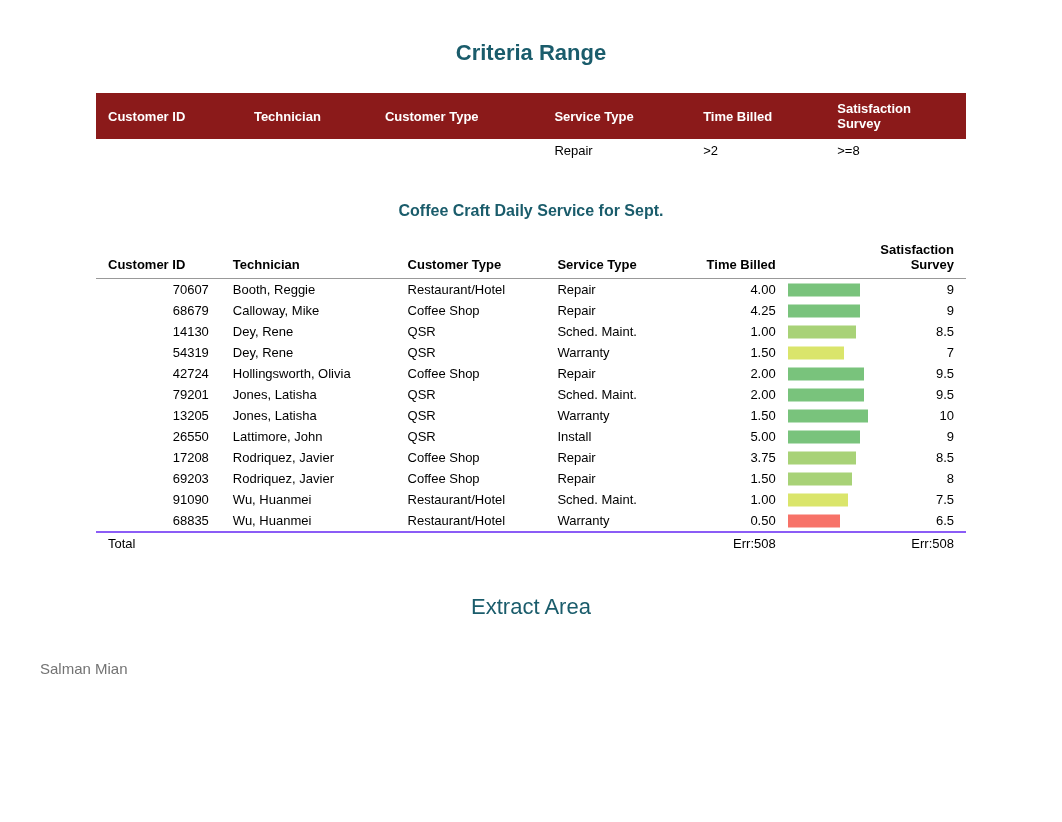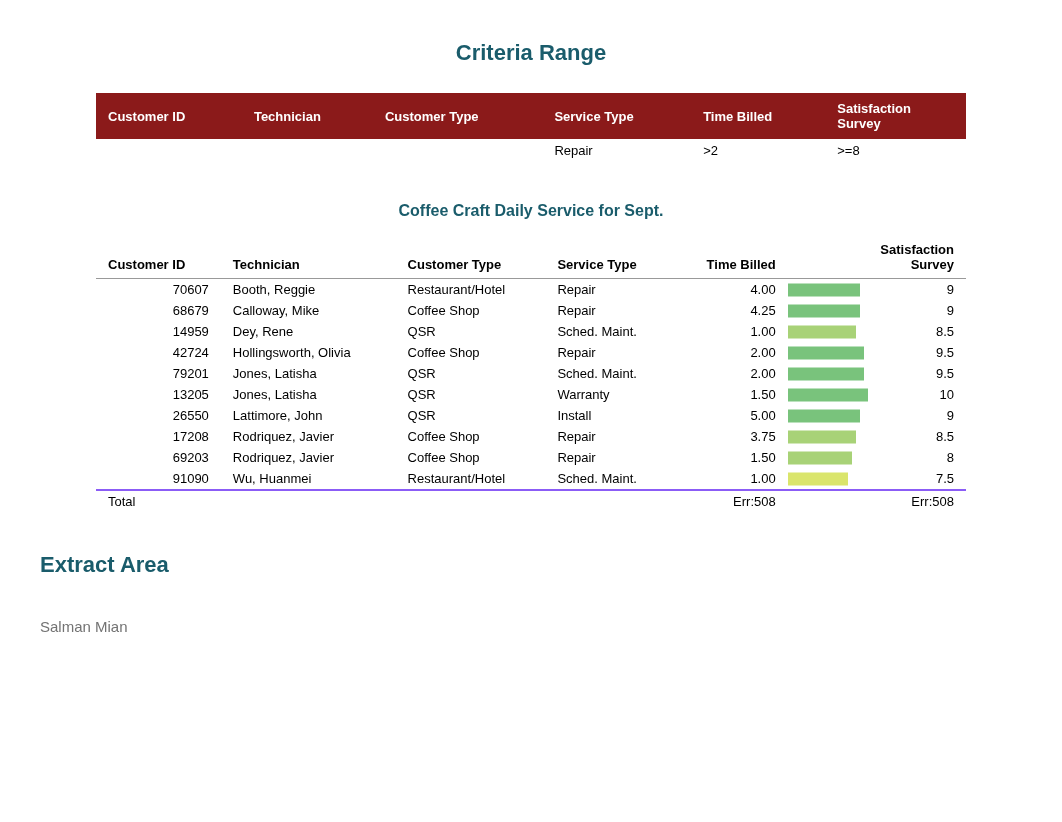--- a/index.html
+++ b/index.html
@@ -79,22 +79,23 @@
       text-align: right;
     }
 
     .total-row td {
       font-weight: normal;
       border-top: 2px solid #8b5cf6;
       padding-top: 4px;
     }
 
     .extract-title {
+      text-align: center;
       font-size: 22px;
-      font-weight: bold;
+      font-weight: normal;
       color: #1a5c6b;
       margin-top: 40px;
       margin-bottom: 20px;
     }
 
     .footer-name {
       margin-top: 40px;
       font-size: 15px;
       color: #737373;
     }
@@ -151,26 +152,34 @@
       </tr>
       <tr>
         <td class="right-align">68679</td>
         <td>Calloway, Mike</td>
         <td>Coffee Shop</td>
         <td>Repair</td>
         <td class="right-align">4.25</td>
         <td style="position: relative; text-align: right; padding-left: 90px;"><span style="display: inline-block; position: absolute; left: 0px; top: 50%; transform: translateY(-50%); height: 13px; width: 72px; background-color: rgb(76, 175, 80); opacity: 0.75;"></span><span>9</span></td>
       </tr>
       <tr>
-        <td class="right-align">14959</td>
+        <td class="right-align">14130</td>
         <td>Dey, Rene</td>
         <td>QSR</td>
         <td>Sched. Maint.</td>
         <td class="right-align">1.00</td>
         <td style="position: relative; text-align: right; padding-left: 90px;"><span style="display: inline-block; position: absolute; left: 0px; top: 50%; transform: translateY(-50%); height: 13px; width: 68px; background-color: rgb(139, 195, 74); opacity: 0.75;"></span><span>8.5</span></td>
+      </tr>
+      <tr>
+        <td class="right-align">54319</td>
+        <td>Dey, Rene</td>
+        <td>QSR</td>
+        <td>Warranty</td>
+        <td class="right-align">1.50</td>
+        <td style="position: relative; text-align: right; padding-left: 90px;"><span style="display: inline-block; position: absolute; left: 0px; top: 50%; transform: translateY(-50%); height: 13px; width: 56px; background-color: rgb(205, 220, 57); opacity: 0.75;"></span><span>7</span></td>
       </tr>
       <tr>
         <td class="right-align">42724</td>
         <td>Hollingsworth, Olivia</td>
         <td>Coffee Shop</td>
         <td>Repair</td>
         <td class="right-align">2.00</td>
         <td style="position: relative; text-align: right; padding-left: 90px;"><span style="display: inline-block; position: absolute; left: 0px; top: 50%; transform: translateY(-50%); height: 13px; width: 76px; background-color: rgb(76, 175, 80); opacity: 0.75;"></span><span>9.5</span></td>
       </tr>
       <tr>
@@ -214,20 +223,28 @@
         <td style="position: relative; text-align: right; padding-left: 90px;"><span style="display: inline-block; position: absolute; left: 0px; top: 50%; transform: translateY(-50%); height: 13px; width: 64px; background-color: rgb(139, 195, 74); opacity: 0.75;"></span><span>8</span></td>
       </tr>
       <tr>
         <td class="right-align">91090</td>
         <td>Wu, Huanmei</td>
         <td>Restaurant/Hotel</td>
         <td>Sched. Maint.</td>
         <td class="right-align">1.00</td>
         <td style="position: relative; text-align: right; padding-left: 60px;"><span style="display: inline-block; position: absolute; left: 0px; top: 50%; transform: translateY(-50%); height: 13px; width: 60px; background-color: rgb(205, 220, 57); opacity: 0.75;"></span><span>7.5</span></td>
       </tr>
+      <tr>
+        <td class="right-align">68835</td>
+        <td>Wu, Huanmei</td>
+        <td>Restaurant/Hotel</td>
+        <td>Warranty</td>
+        <td class="right-align">0.50</td>
+        <td style="position: relative; text-align: right; padding-left: 90px;"><span style="display: inline-block; position: absolute; left: 0px; top: 50%; transform: translateY(-50%); height: 13px; width: 52px; background-color: rgb(244, 67, 54); opacity: 0.75;"></span><span>6.5</span></td>
+      </tr>
       <tr class="total-row">
         <td colspan="1">Total</td>
         <td></td>
         <td></td>
         <td></td>
         <td class="right-align">Err:508</td>
         <td style="text-align: right; padding-left: 90px;">Err:508</td>
       </tr>
     </tbody>
 </table>

